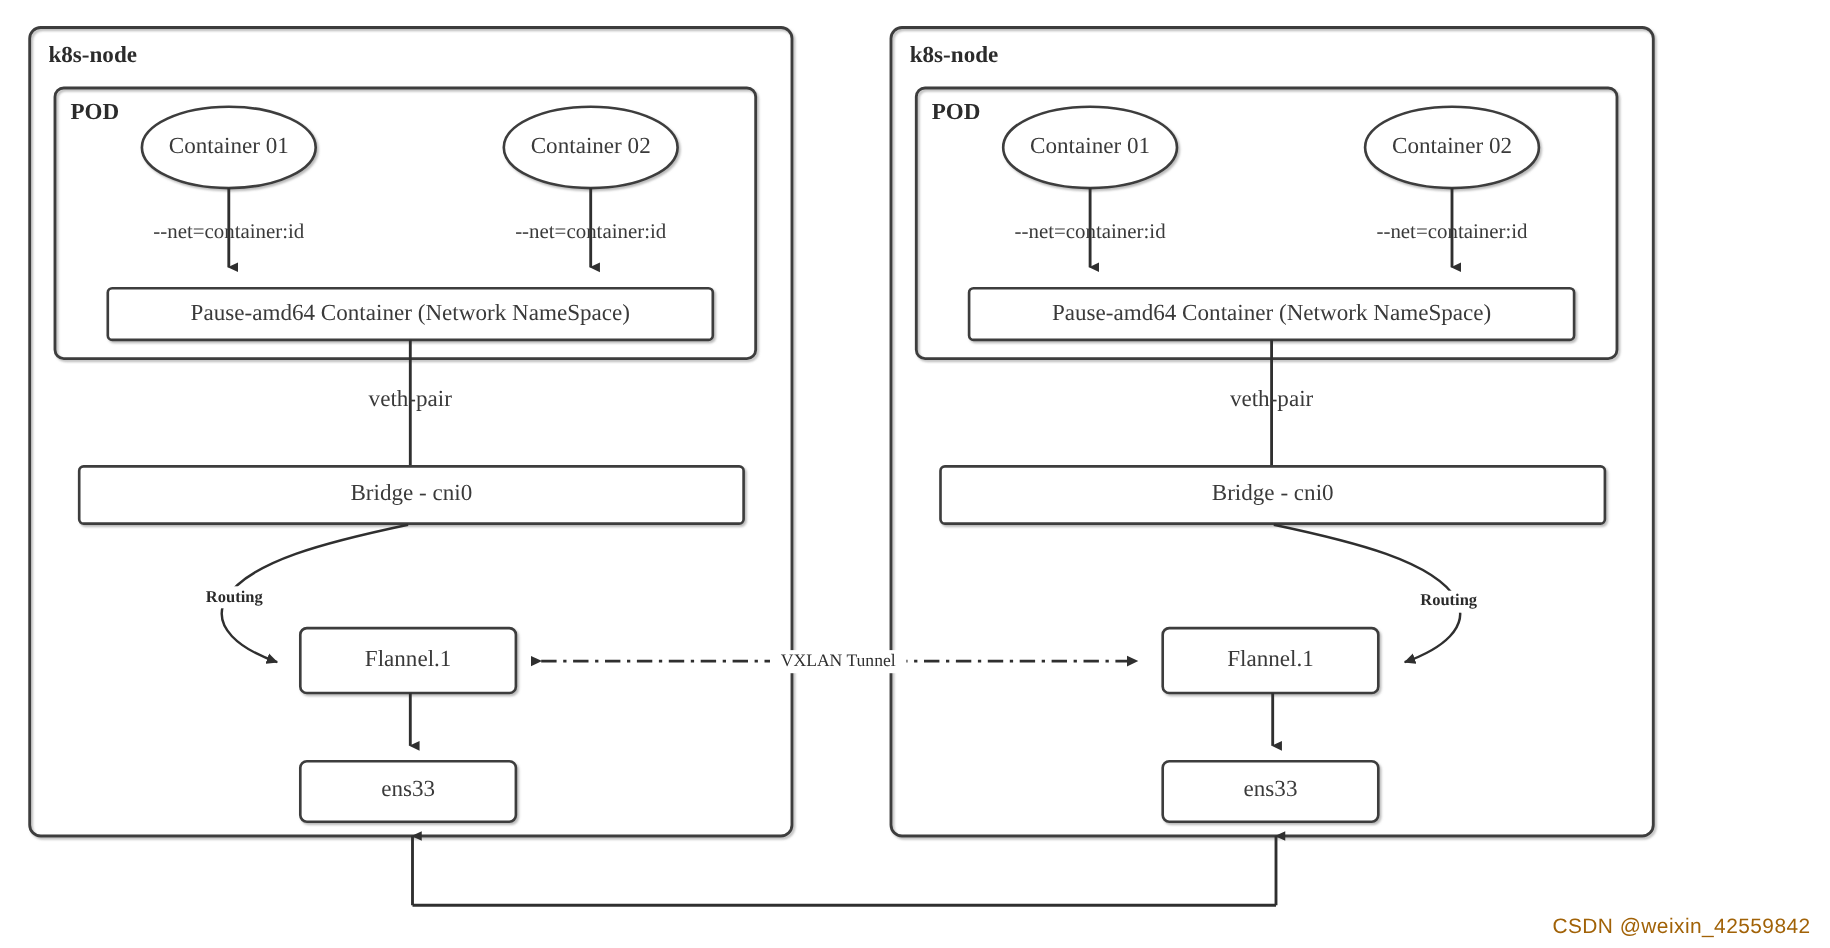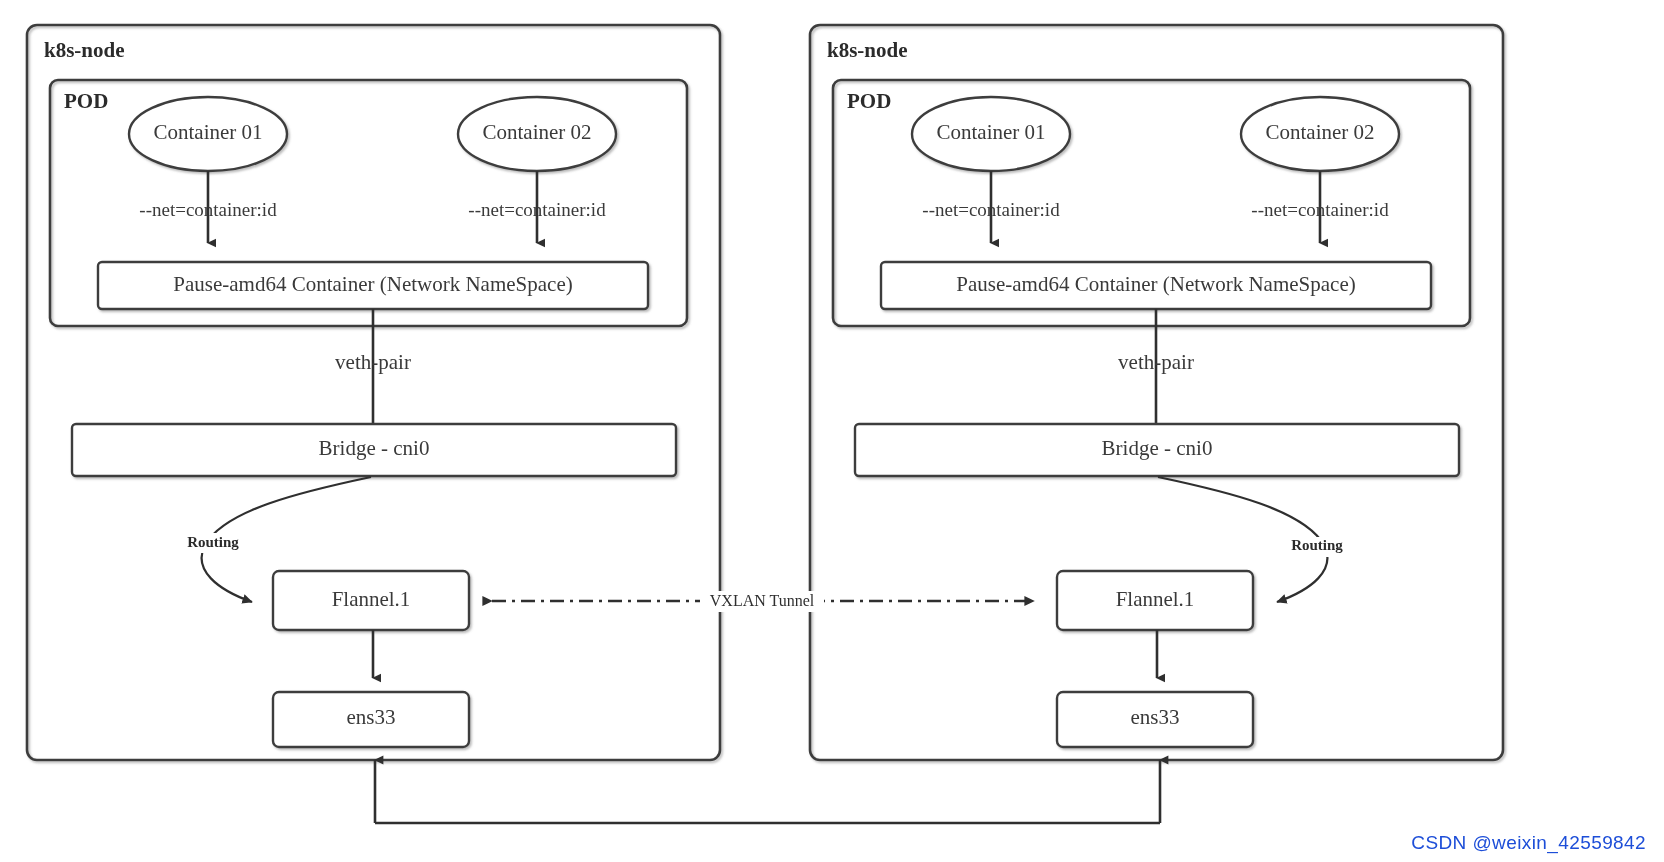--- a/index.html
+++ b/index.html
@@ -93,21 +93,21 @@
   }
   .tunnel-bg {
     fill: #ffffff;
   }
   .watermark {
     position: absolute;
     right: 18px;
     bottom: 8px;
     font-family: "Liberation Sans", sans-serif;
     font-size: 19px;
-    color: #1d4ed8;
+    color: #a16207;
     letter-spacing: 0.4px;
     white-space: nowrap;
   }
 </style>
 </head>
 <body>
 
 <div id="diagram-root">
 
   <svg id="scene" viewBox="0 0 1664 862">

